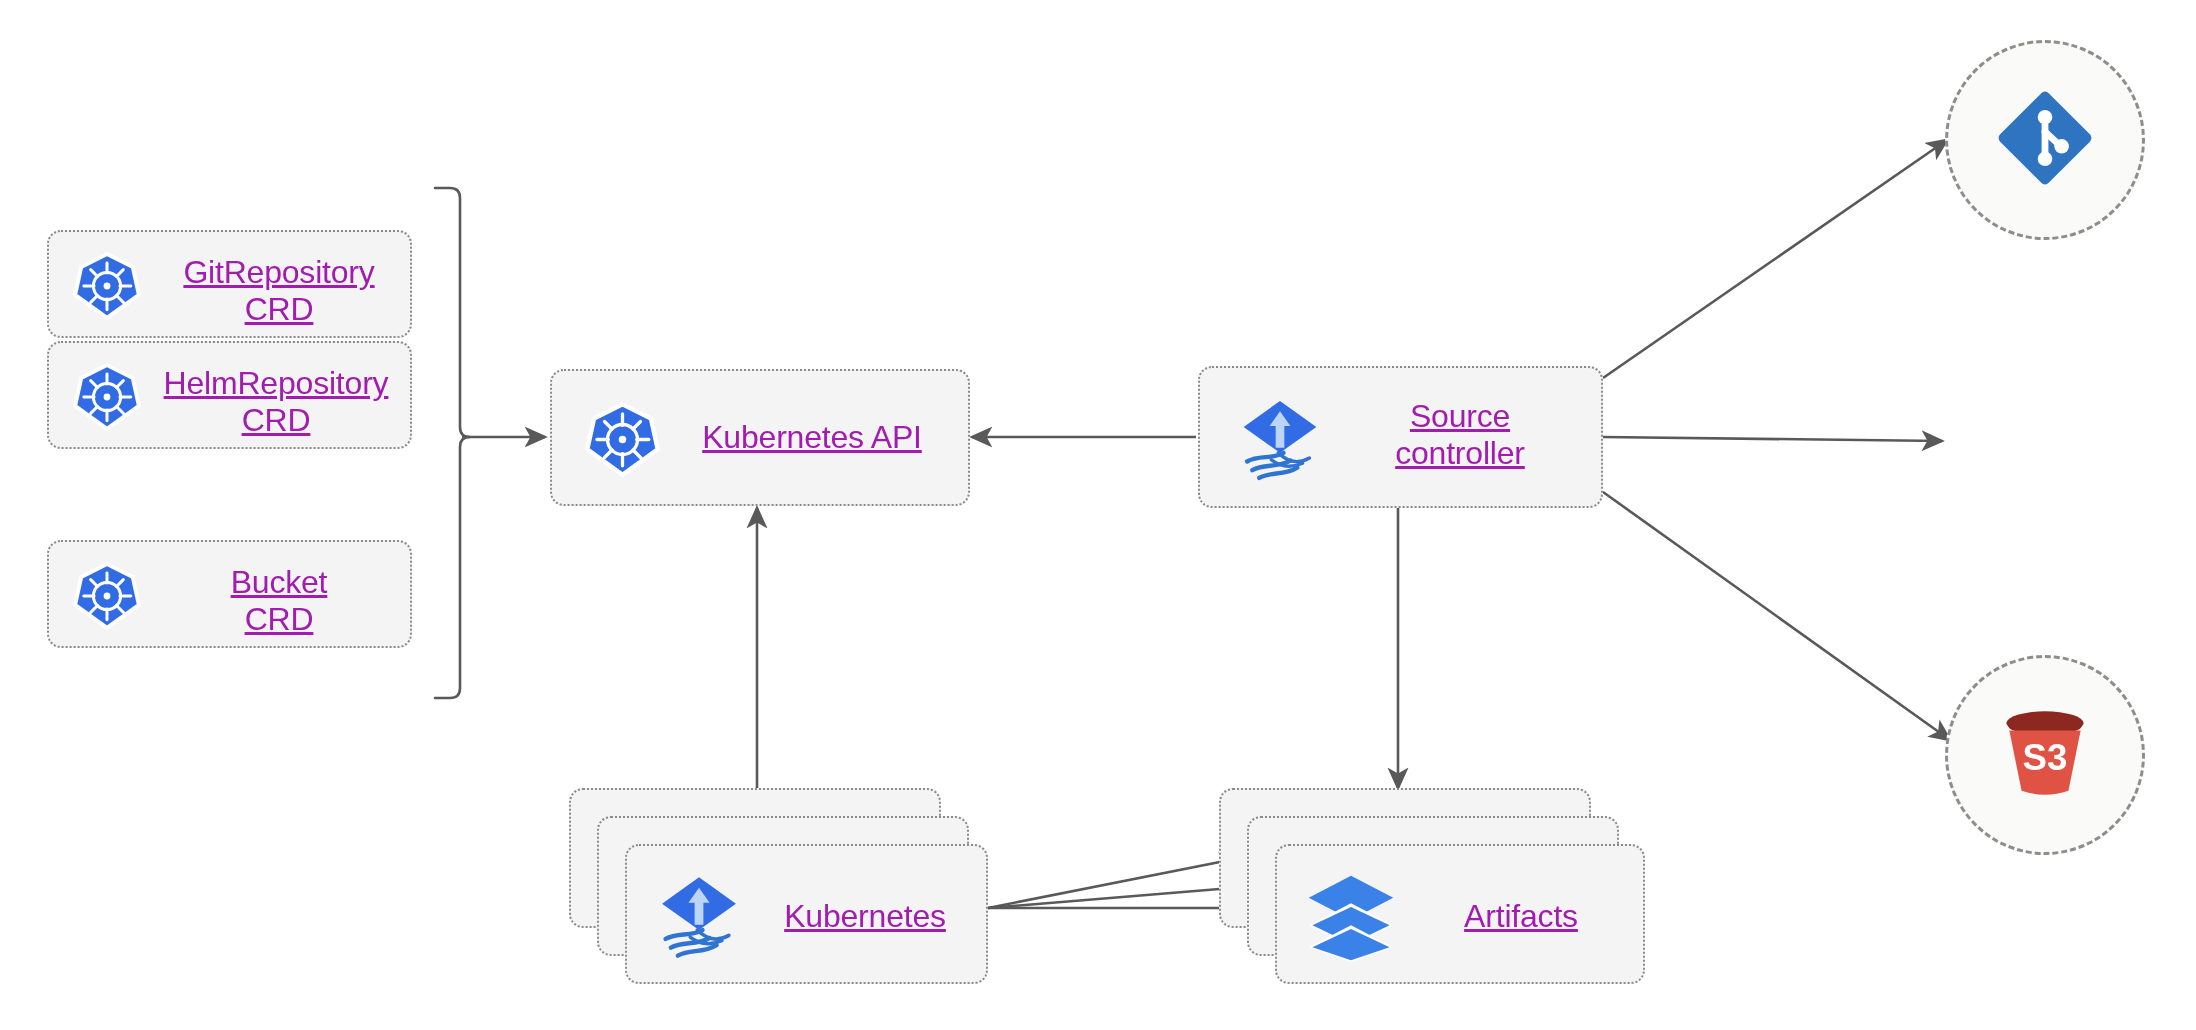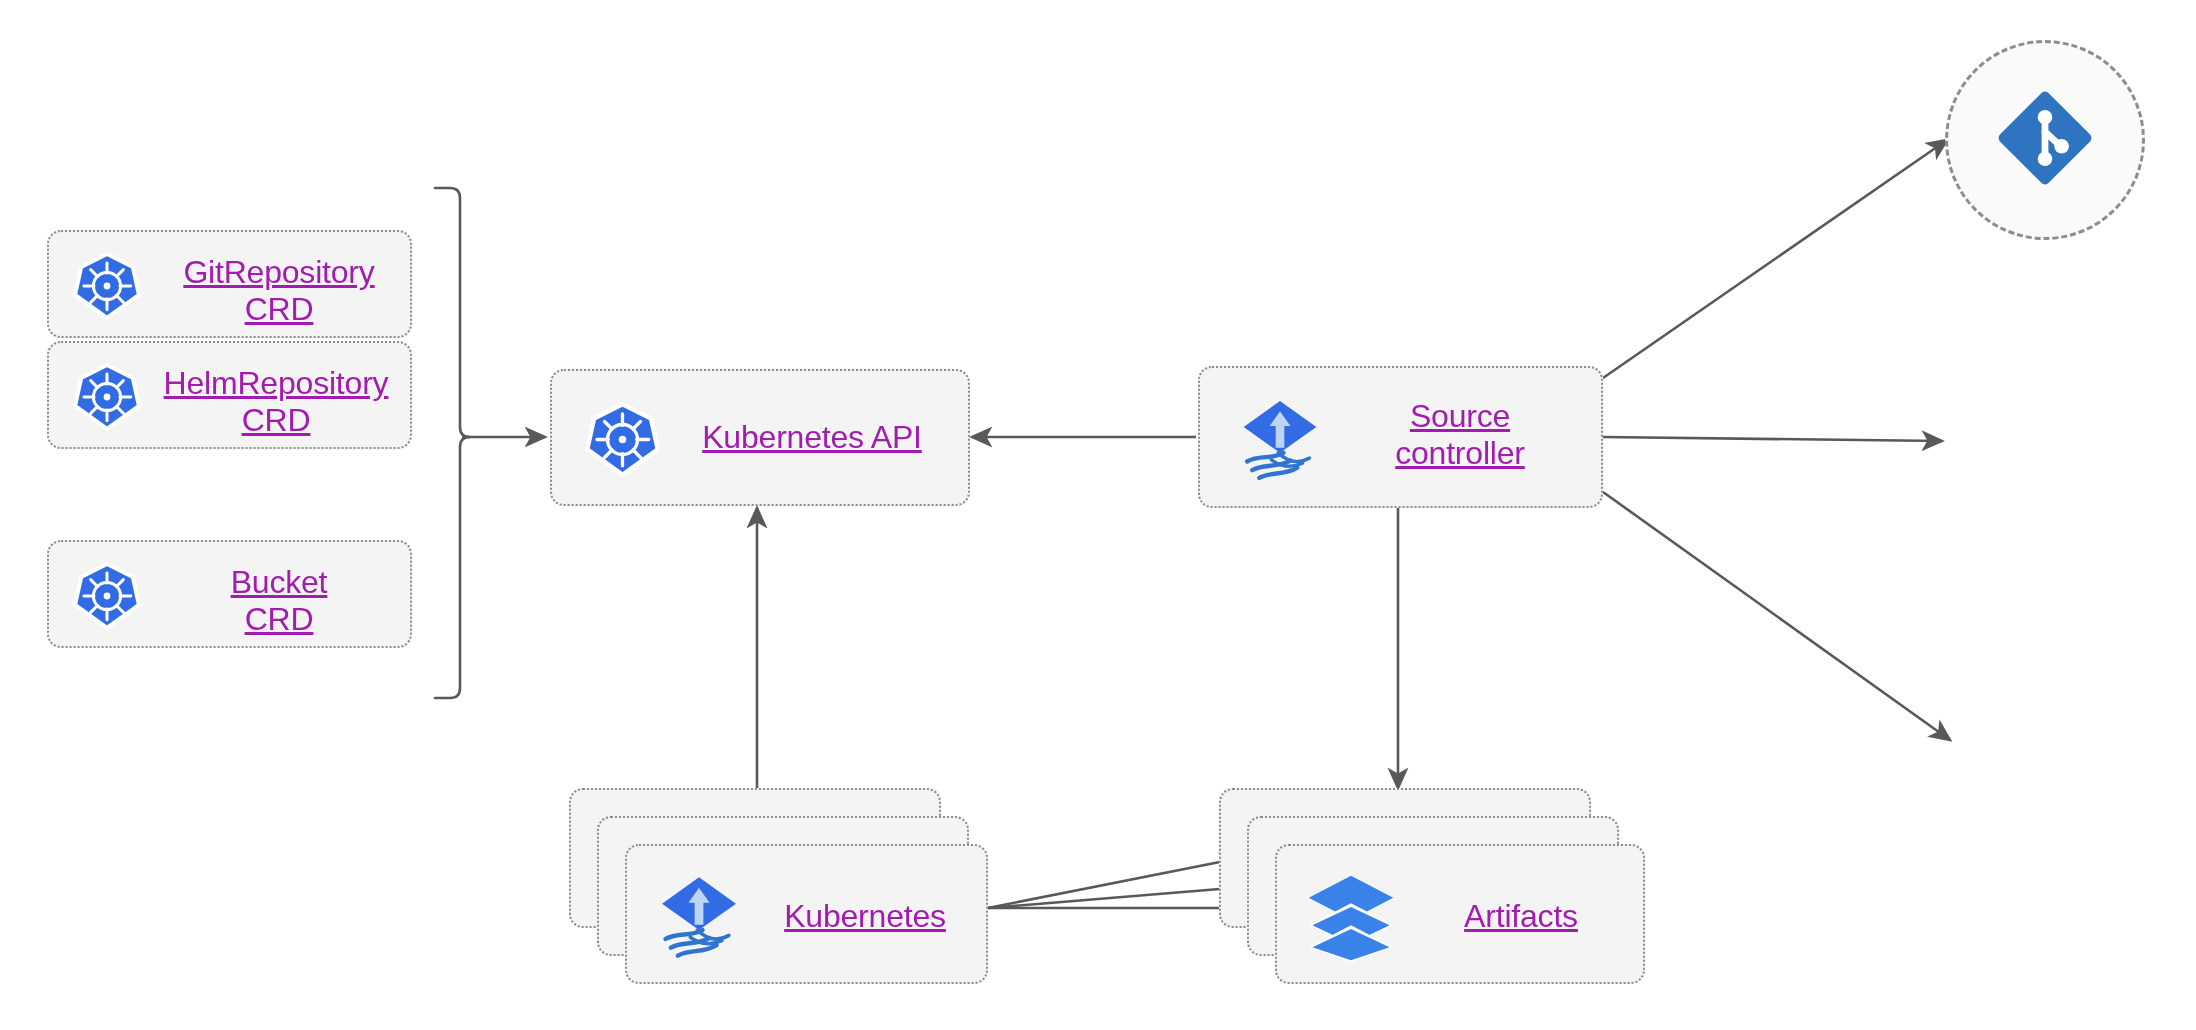--- a/index.html
+++ b/index.html
@@ -246,14 +246,24 @@
           <path d="M50,44 L63,56"></path>
         </g>
         <circle cx="50" cy="30" r="7" fill="#ffffff"></circle>
         <circle cx="50" cy="70" r="7" fill="#ffffff"></circle>
         <circle cx="66" cy="58" r="7" fill="#ffffff"></circle>
       </svg>
     </span>
   </div>
 
 
+  <div class="circ" style="left:1945px; top:655px; width:200px; height:200px;">
+    <span>
+      <svg viewBox="0 0 110 110" width="112" height="112" xmlns="http://www.w3.org/2000/svg">
+        <ellipse cx="55" cy="26" rx="38" ry="12" fill="#8c2820"></ellipse>
+        <path d="M17,26 L22,34 L88,34 L93,26 L93,28 L88,36 L22,36 L17,28 Z" fill="#ffffff"></path>
+        <path d="M20,33 L90,33 L78,92 Q55,100 32,92 Z" fill="#e05243"></path>
+        <text x="55" y="72" text-anchor="middle" font-family="&quot;Liberation Sans&quot;, sans-serif" font-size="36" font-weight="bold" fill="#ffffff">S3</text>
+      </svg>
+    </span>
+  </div>
 
 </div>
 
 </body></html>

